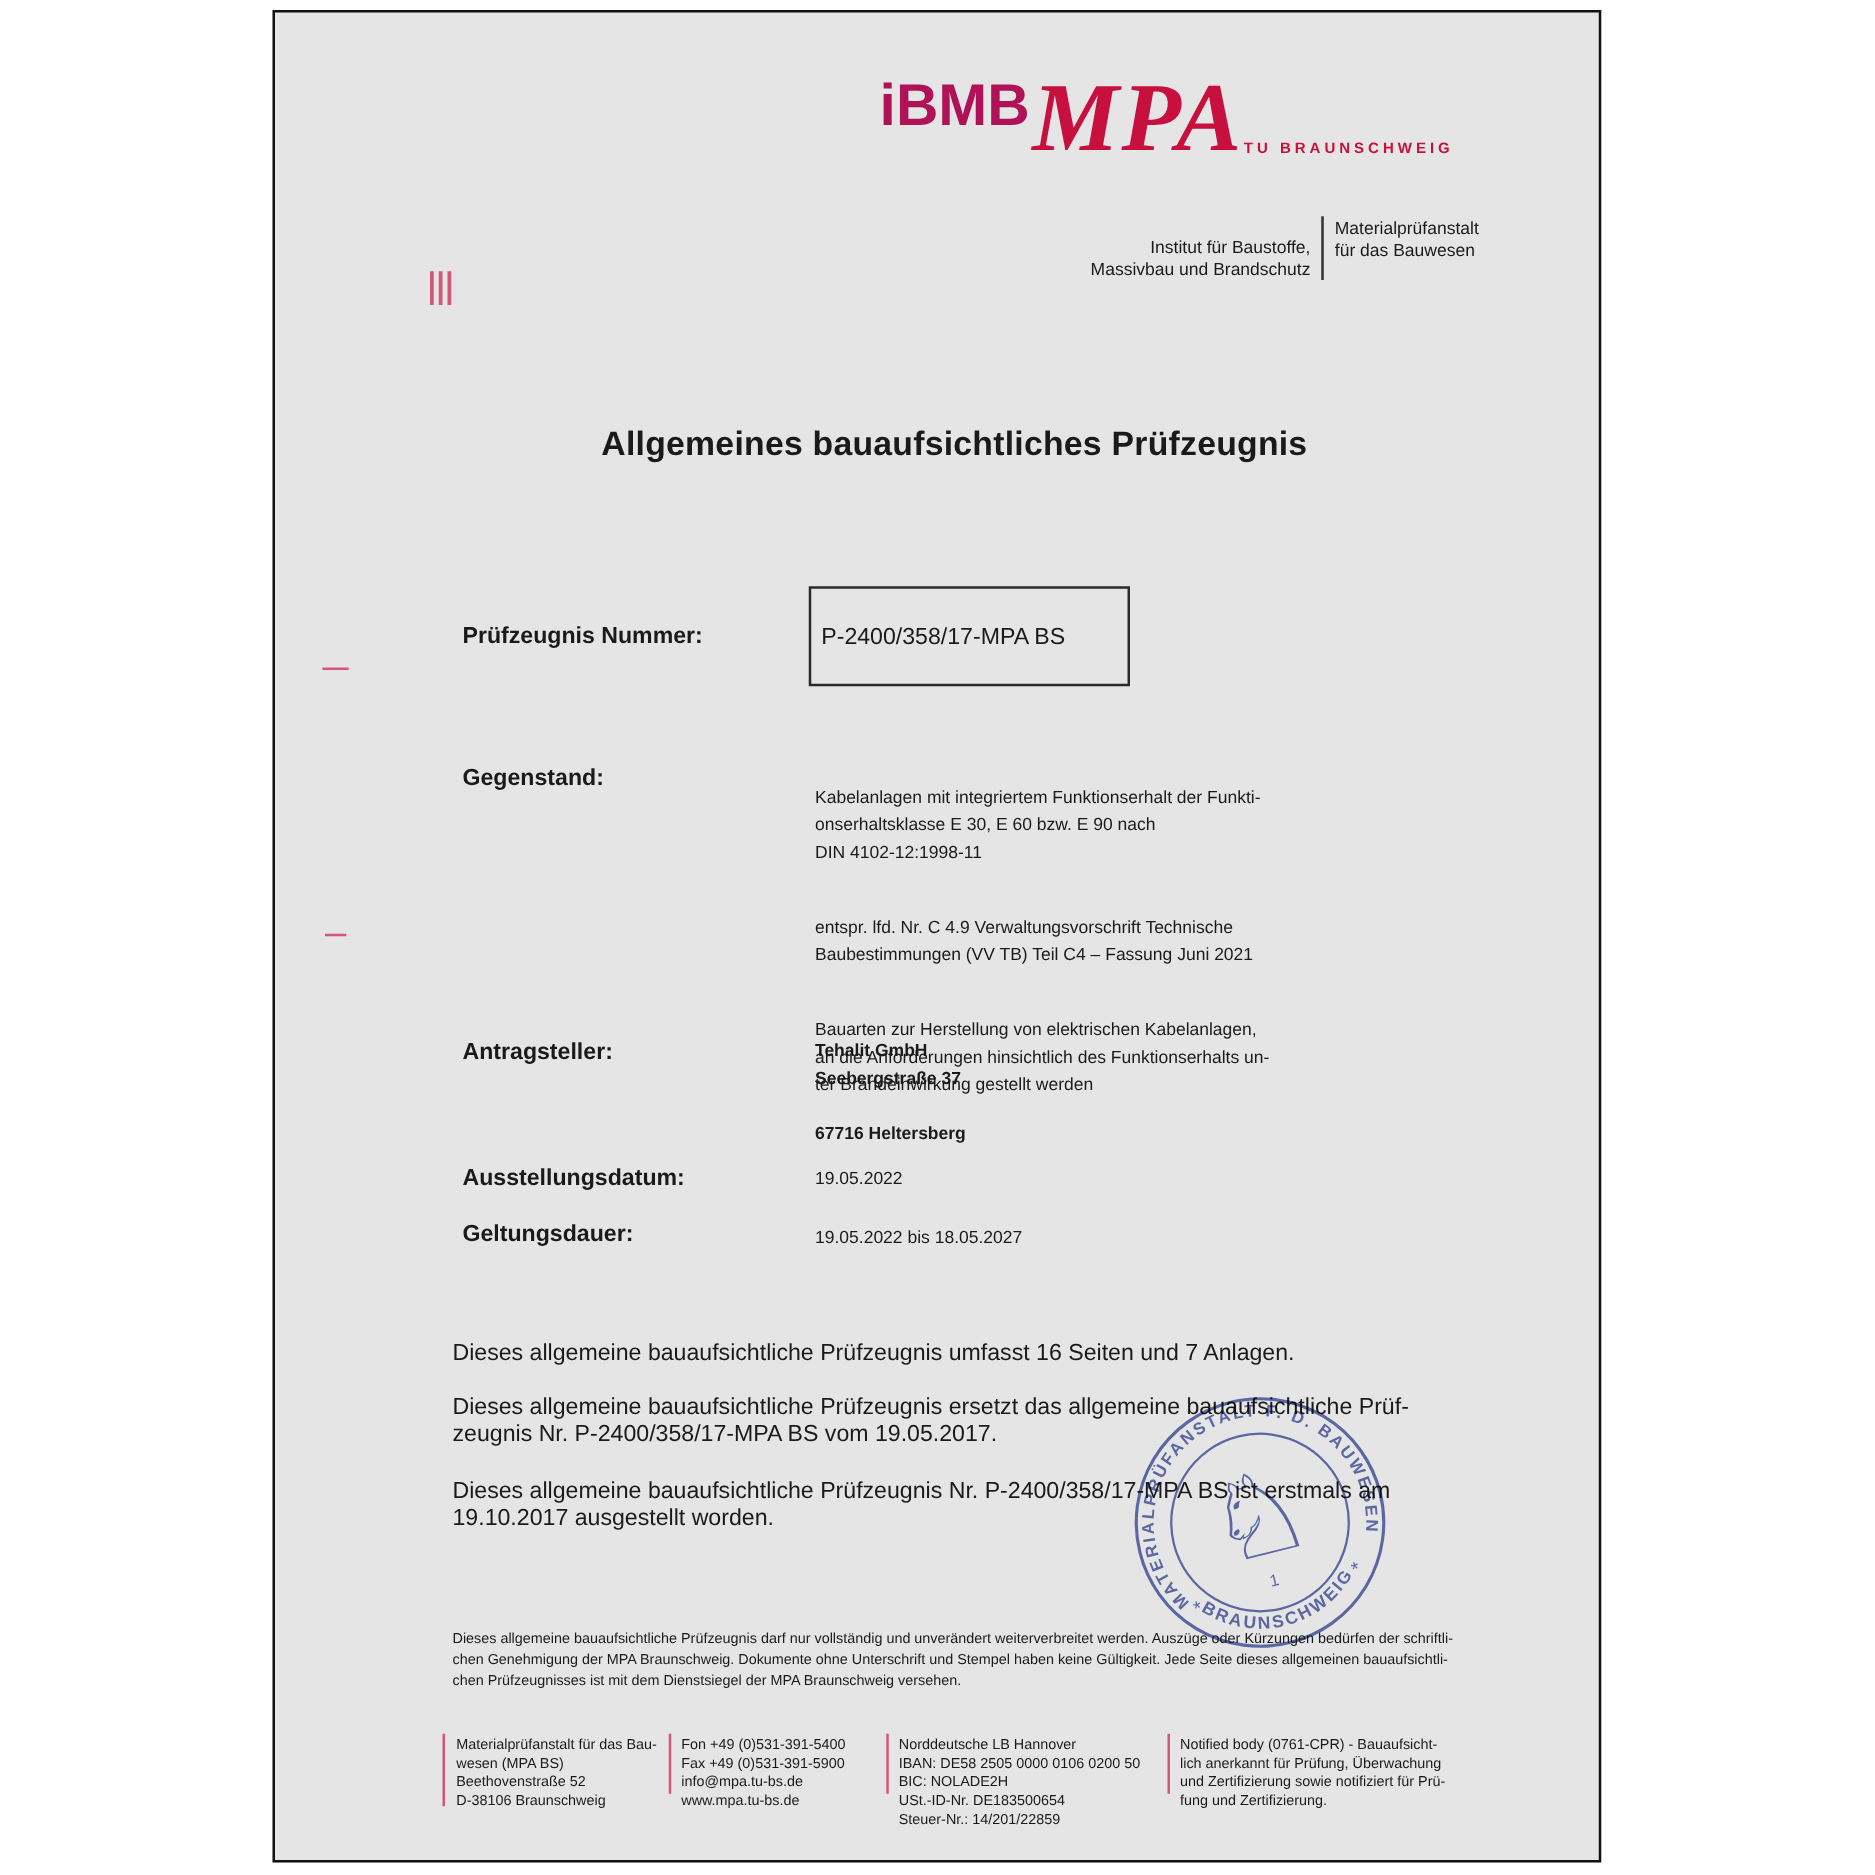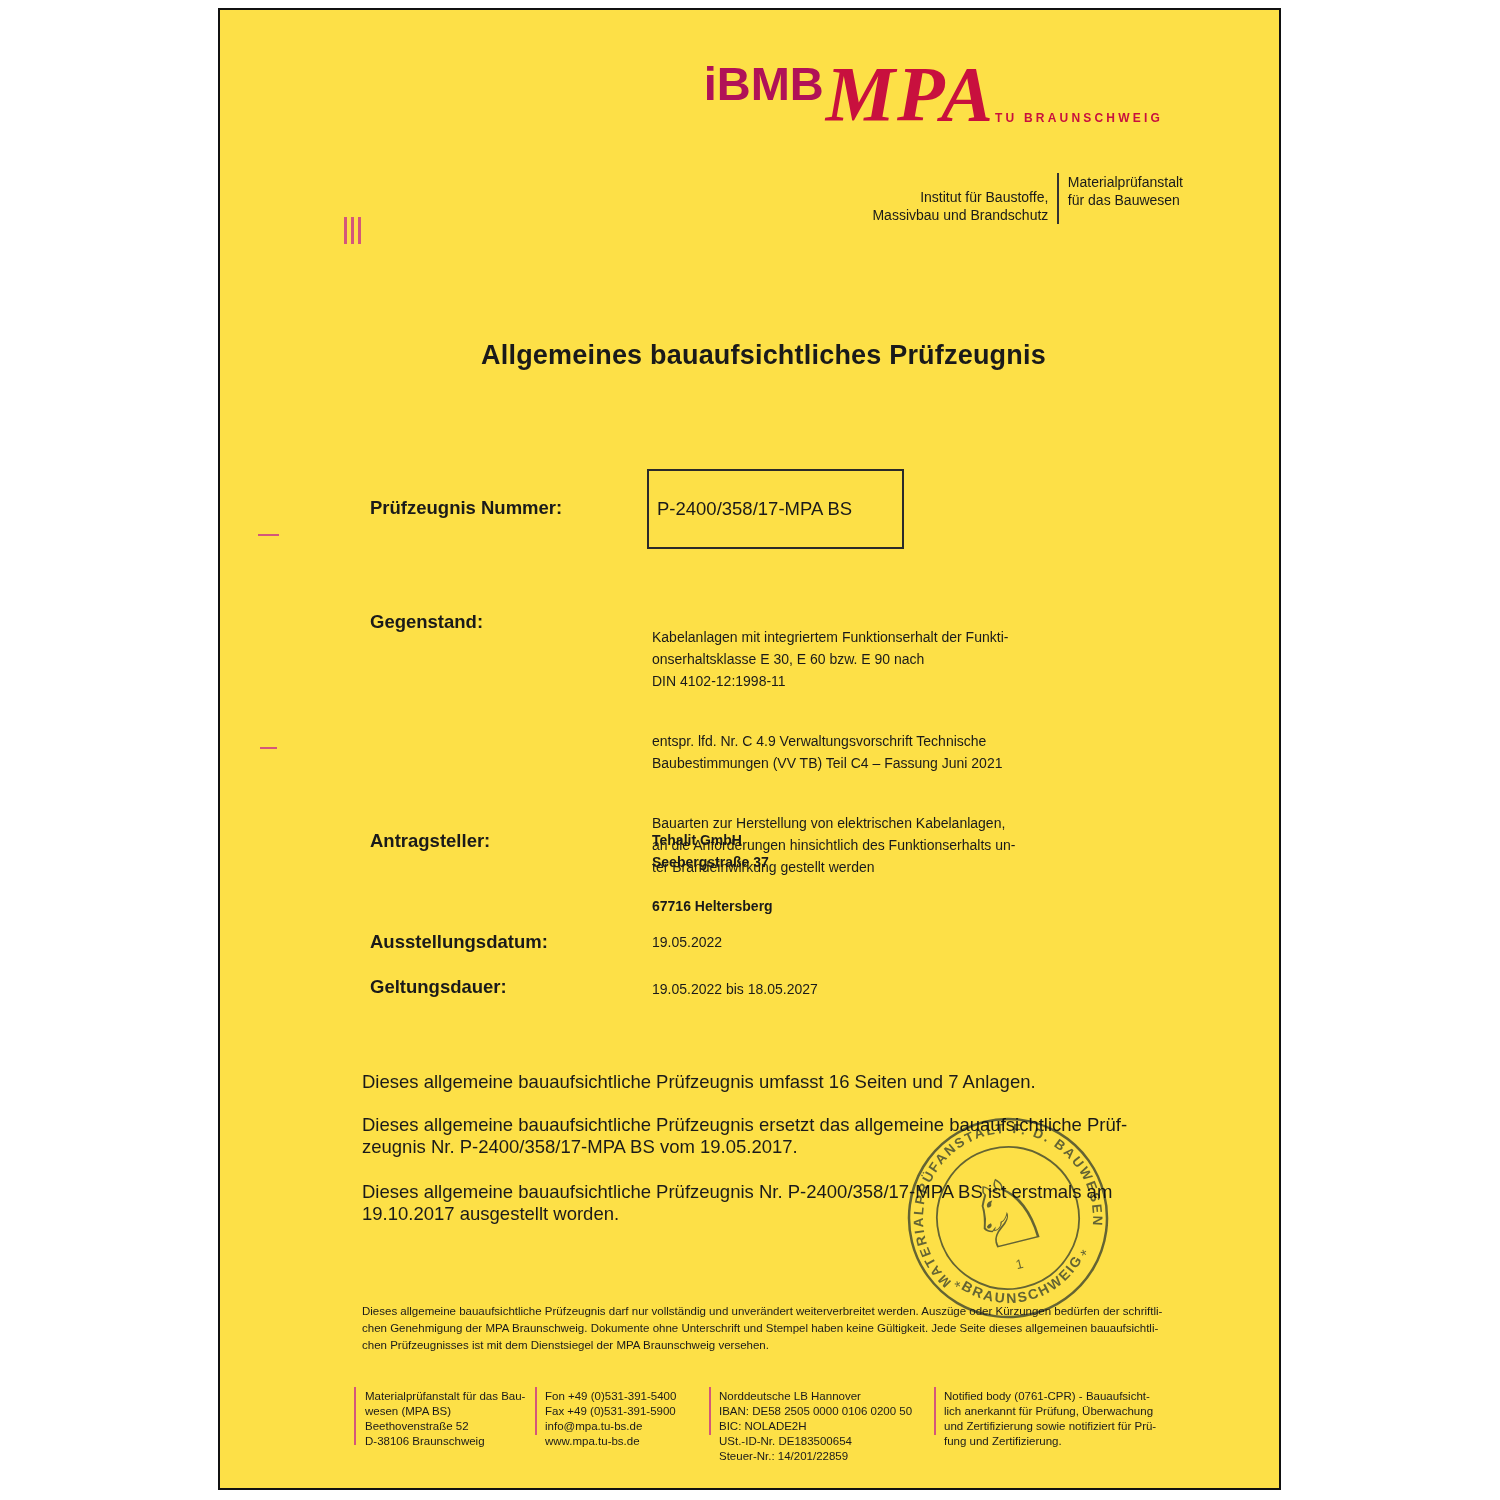--- a/index.html
+++ b/index.html
@@ -10,21 +10,21 @@
     --stamp-blue:#4a59a8;
   }
   *{box-sizing:border-box;}
   html,body{margin:0;padding:0;}
   body{
     width:1500px;height:1500px;position:relative;background:#ffffff;
     font-family:"Liberation Sans","DejaVu Sans",sans-serif;color:var(--ink);
   }
   .page{
     position:absolute;left:218px;top:8px;width:1063px;height:1482px;
-    border:2px solid #111;background:#fde047;overflow:hidden;
+    border:2px solid #111;background:#e5e5e5;overflow:hidden;
   }
   
   .logo-row{position:absolute;top:50px;right:116px;display:flex;align-items:flex-end;}
   .ibmb{font-size:47px;font-weight:700;color:var(--ibmb);line-height:1;margin-bottom:18px;margin-right:2px;letter-spacing:0;}
   .mpa-col{display:flex;flex-direction:row;}
   .mpa{font-family:"Liberation Serif","DejaVu Serif",serif;font-style:italic;font-weight:700;
        font-size:78px;line-height:0.78;color:var(--mpa-red);letter-spacing:2px;}
   .tu{font-size:12px;font-weight:700;color:var(--mpa-red);letter-spacing:3.2px;margin-top:3px;align-self:flex-end;white-space:nowrap;}
   .institute{position:absolute;top:163px;right:96px;display:flex;font-size:14px;line-height:18px;}
   .inst-left{text-align:right;padding-top:15px;white-space:pre-line;}

